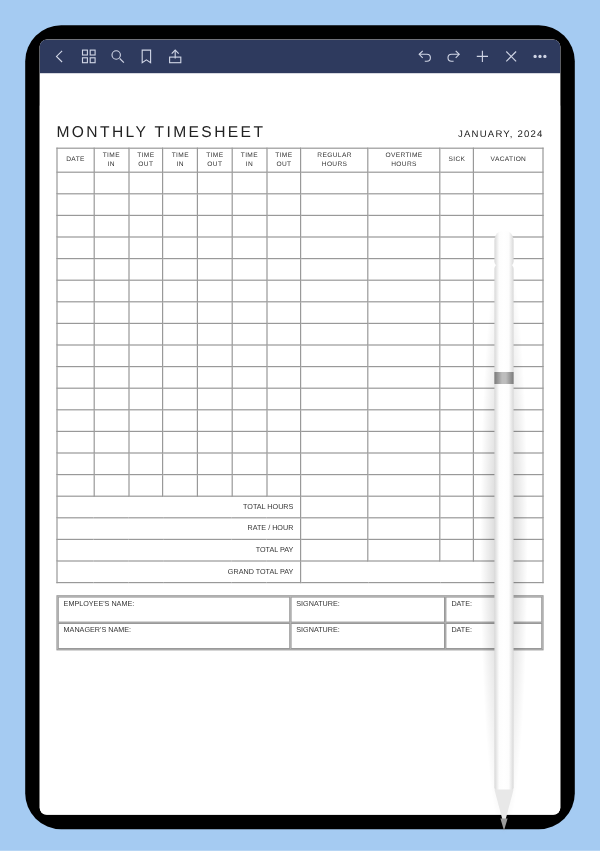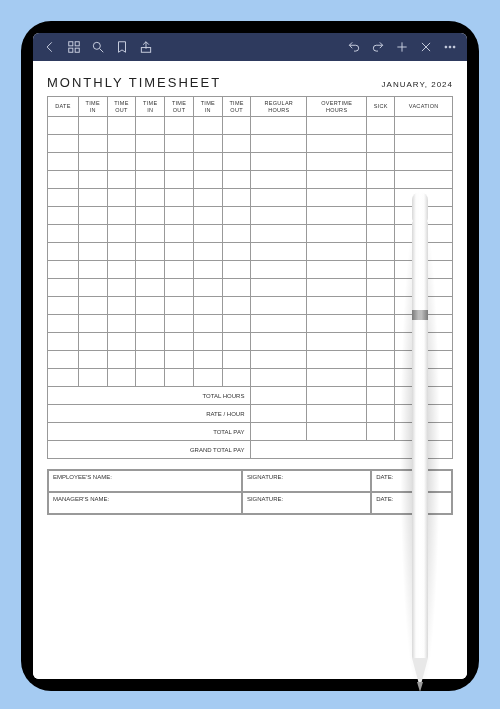--- a/index.html
+++ b/index.html
@@ -22,20 +22,21 @@
     padding: 12px;
   }
   .ipad-screen {
     width: 100%;
     height: 100%;
     background: #fff;
     border-radius: 6px;
     overflow: hidden;
     display: flex;
     flex-direction: column;
+    gap: 27px;
   }
   .titlebar {
     height: 28px;
     background: #2e3a5e;
     display: flex;
     align-items: center;
     justify-content: space-between;
     padding: 0 10px;
     color: #d0d5e5;
   }

